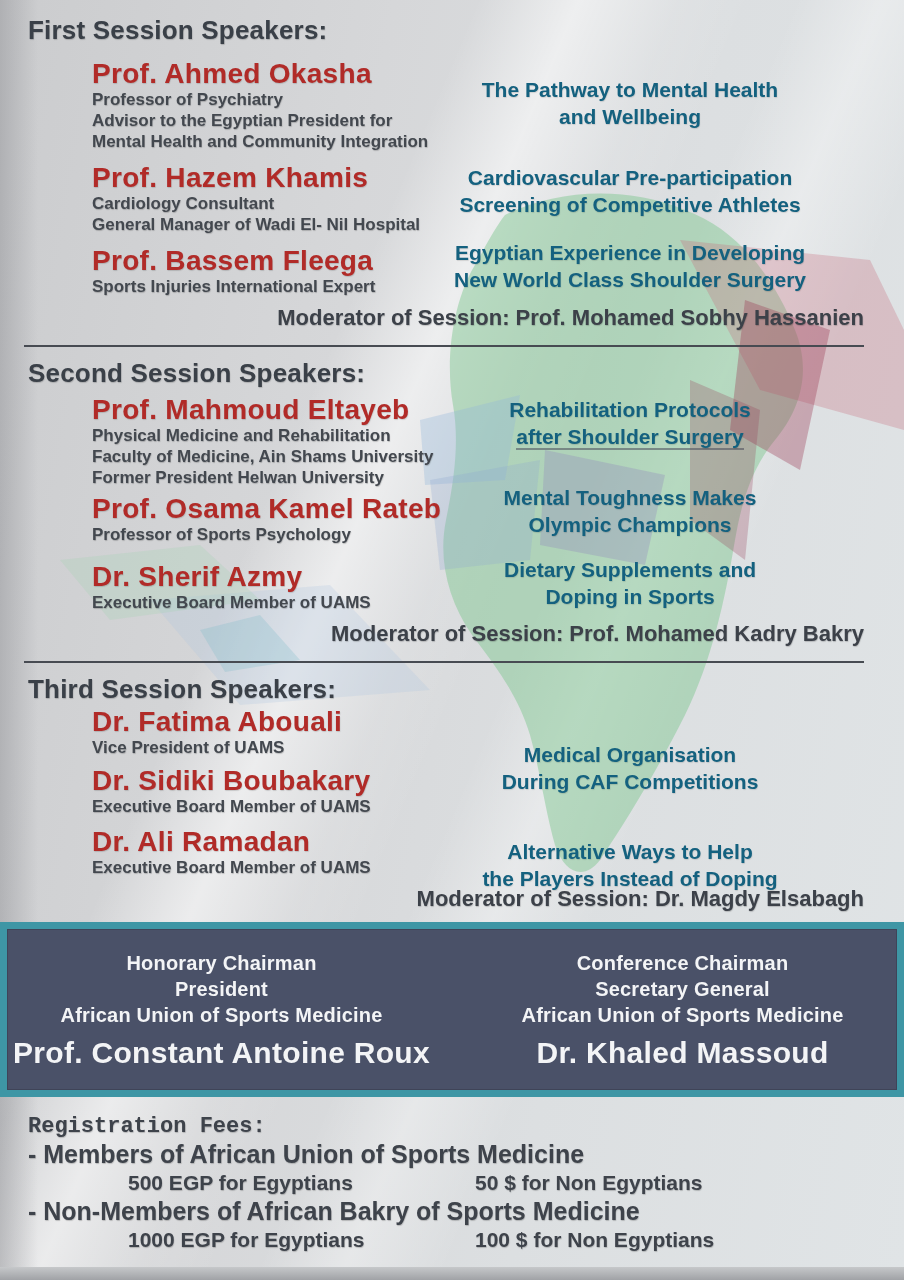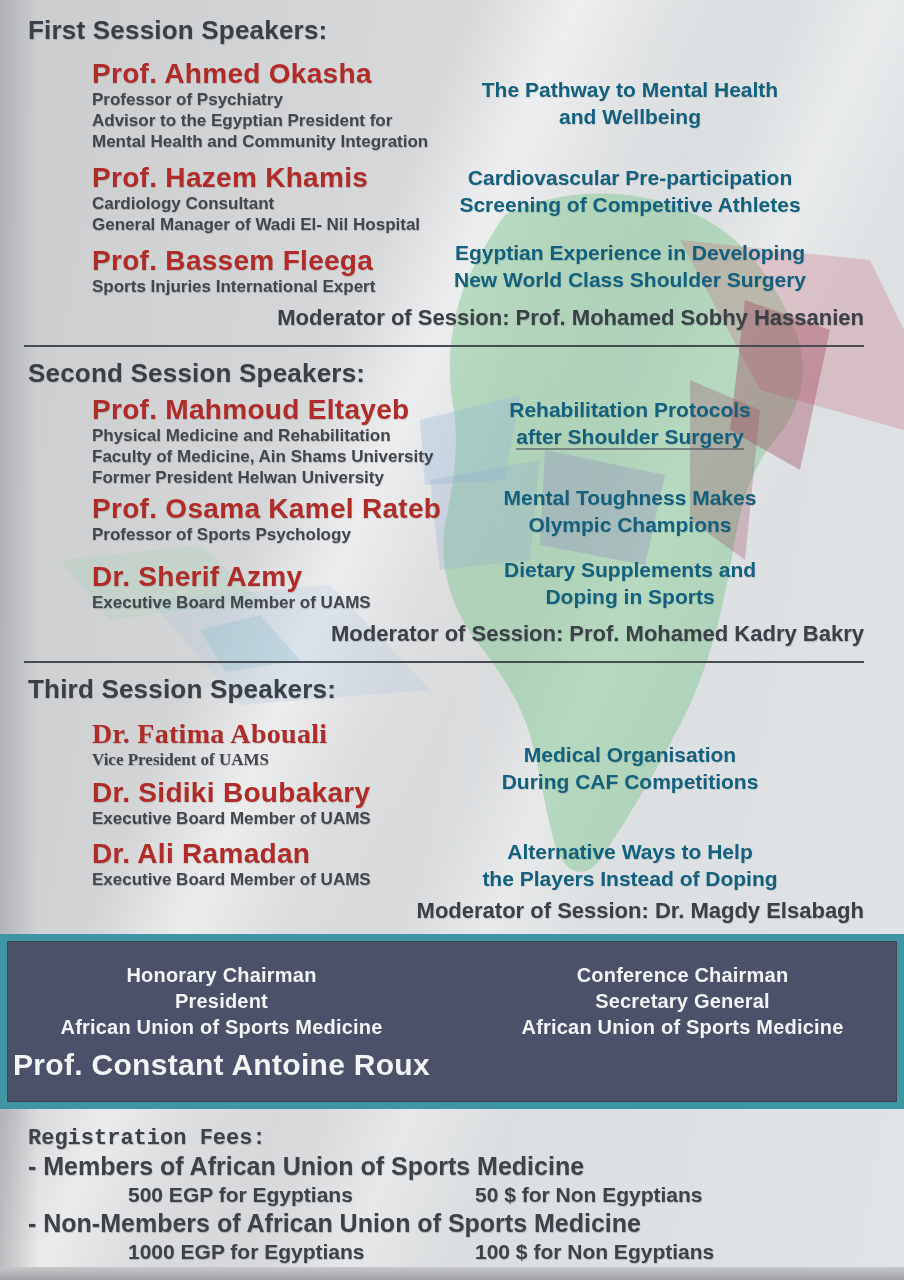--- a/index.html
+++ b/index.html
@@ -152,21 +152,21 @@
               </div>
             </div>
           </div>
           <div class="moderator">Moderator of Session: Prof. Mohamed Kadry Bakry</div>
         </section>
         <hr class="separator">
         <section class="session session-2">
           <h2 class="session-heading">Third Session Speakers:</h2>
           <div class="session-body">
             <div class="speakers-col">
-              <div class="speaker" style="margin-top: 14px; font-family: Liberation Serif, serif;">
+              <div class="speaker" style="margin-top: 2px;">
                 <div class="speaker-name">Dr. Fatima Abouali</div>
                 <div class="cred">Vice President of UAMS</div>
               </div>
               <div class="speaker" style="margin-top: 8px;">
                 <div class="speaker-name">Dr. Sidiki Boubakary</div>
                 <div class="cred">Executive Board Member of UAMS</div>
               </div>
               <div class="speaker" style="margin-top: 10px;">
                 <div class="speaker-name">Dr. Ali Ramadan</div>
                 <div class="cred">Executive Board Member of UAMS</div>
@@ -191,31 +191,32 @@
       <div class="banner-col">
         <div class="banner-title">Honorary Chairman</div>
         <div class="banner-title">President</div>
         <div class="banner-title">African Union of Sports Medicine</div>
         <div class="banner-name">Prof. Constant Antoine Roux</div>
       </div>
       <div class="banner-col">
         <div class="banner-title">Conference Chairman</div>
         <div class="banner-title">Secretary General</div>
         <div class="banner-title">African Union of Sports Medicine</div>
+        <div class="banner-name">Dr. Khaled Massoud</div>
       </div>
     </div>
 
     <div class="fees">
       <div class="fees-heading">Registration Fees:</div>
       <div class="fee-label">- Members of African Union of Sports Medicine</div>
       <div class="fee-row">
         <span class="fee-egy">500 EGP for Egyptians</span>
         <span class="fee-non">50 $ for Non Egyptians</span>
       </div>
-      <div class="fee-label">- Non-Members of African Union of Sports Medicine</div>
+      <div class="fee-label">- Non-Members of African Bakry of Sports Medicine</div>
       <div class="fee-row">
         <span class="fee-egy">1000 EGP for Egyptians</span>
         <span class="fee-non">100 $ for Non Egyptians</span>
       </div>
     </div>
 
   </div>
 </div>
 
 </body></html>

